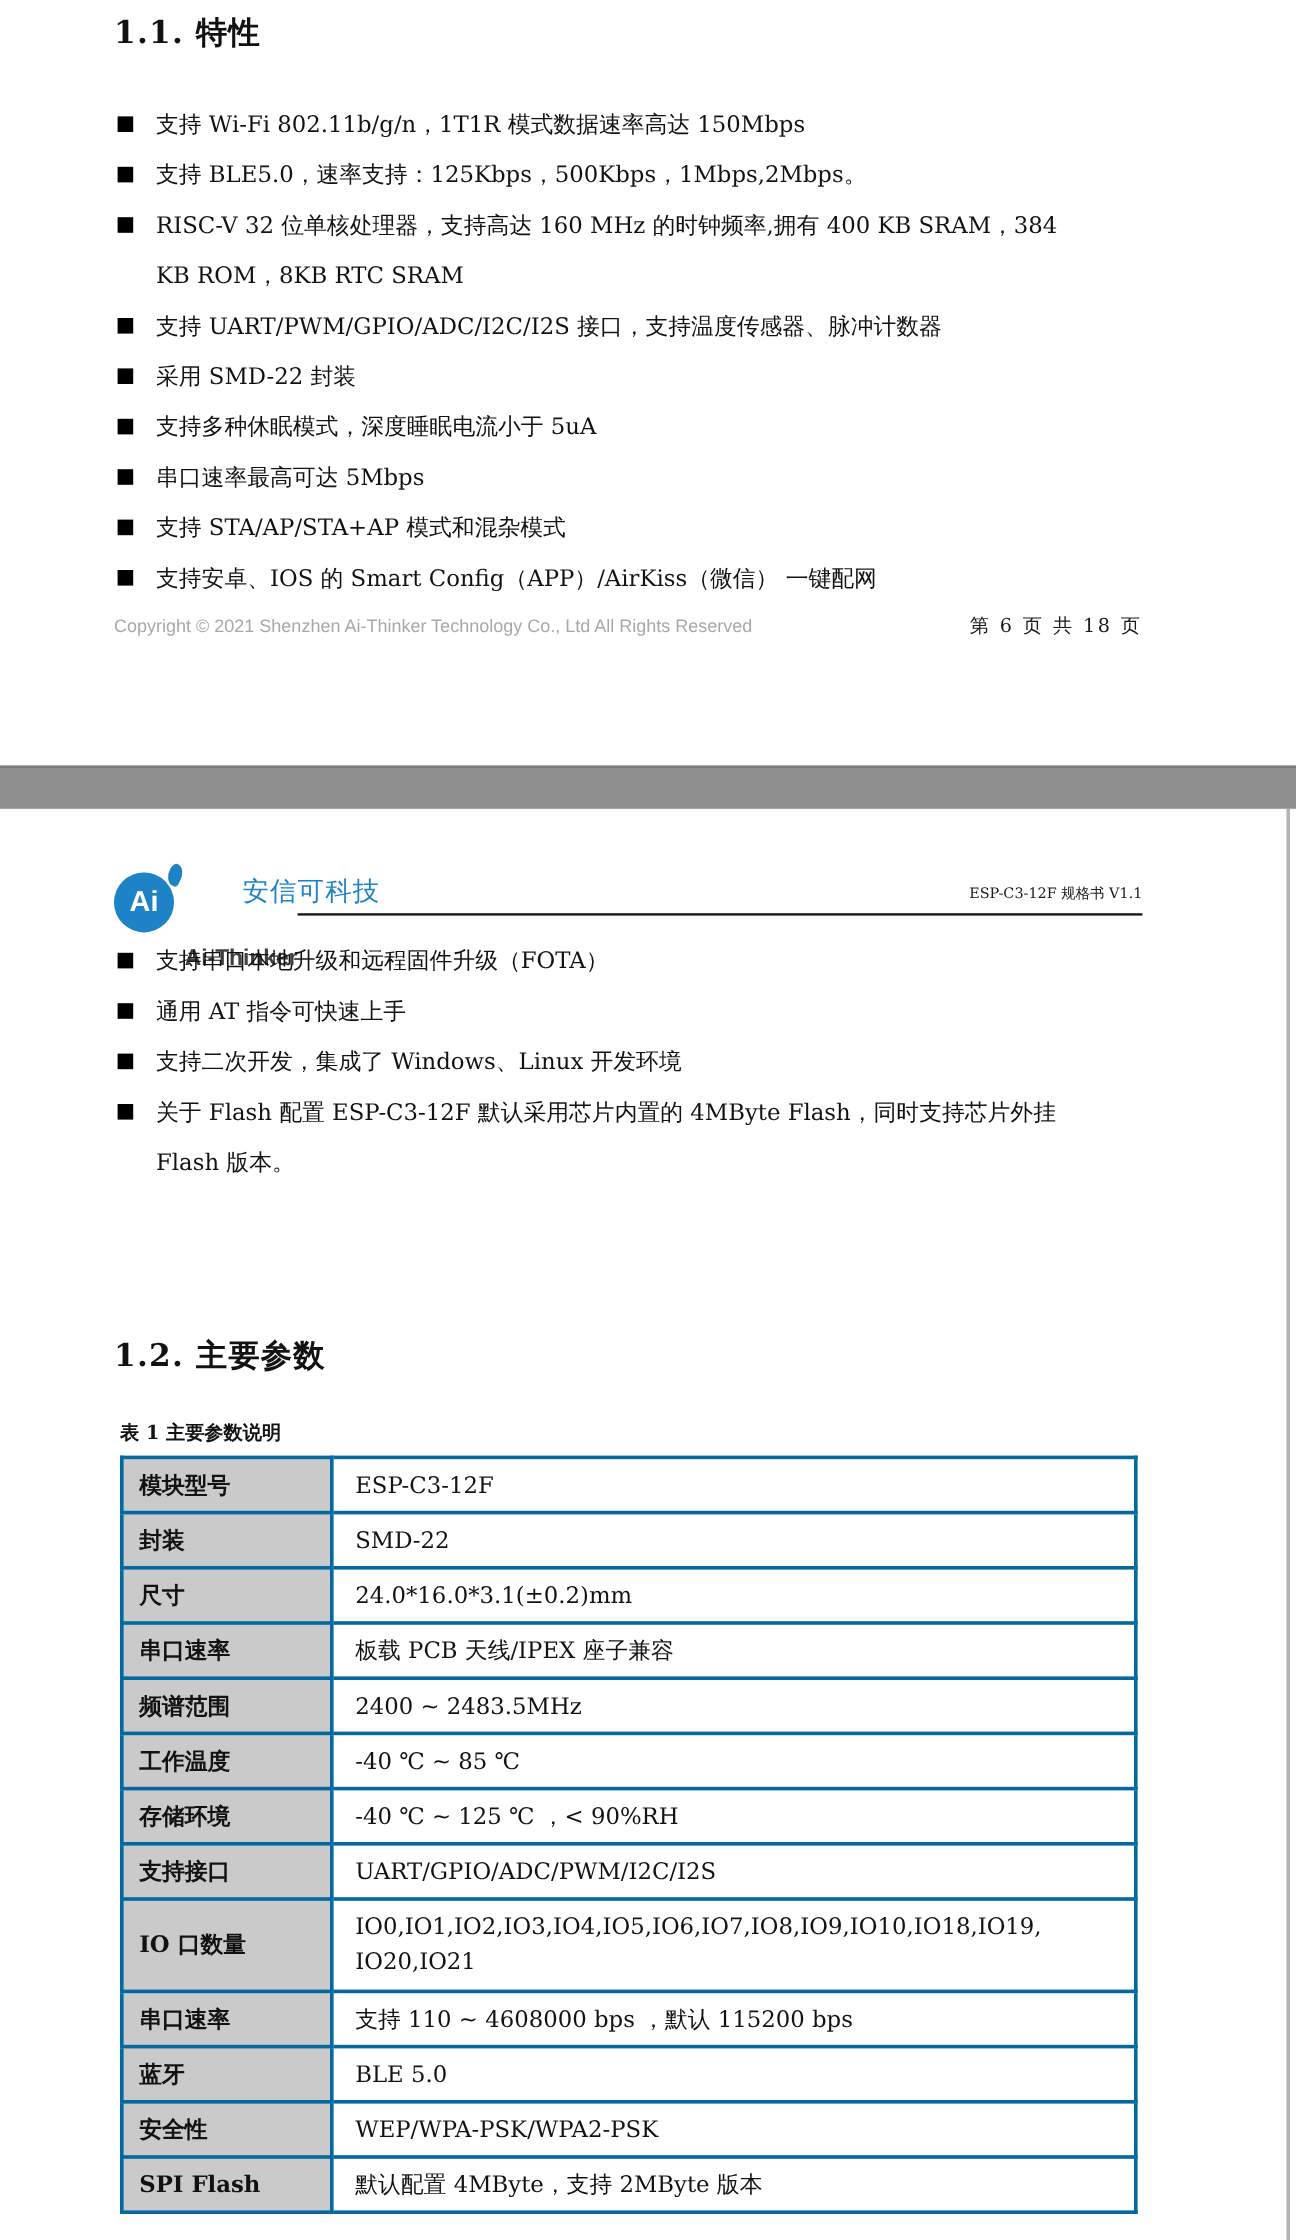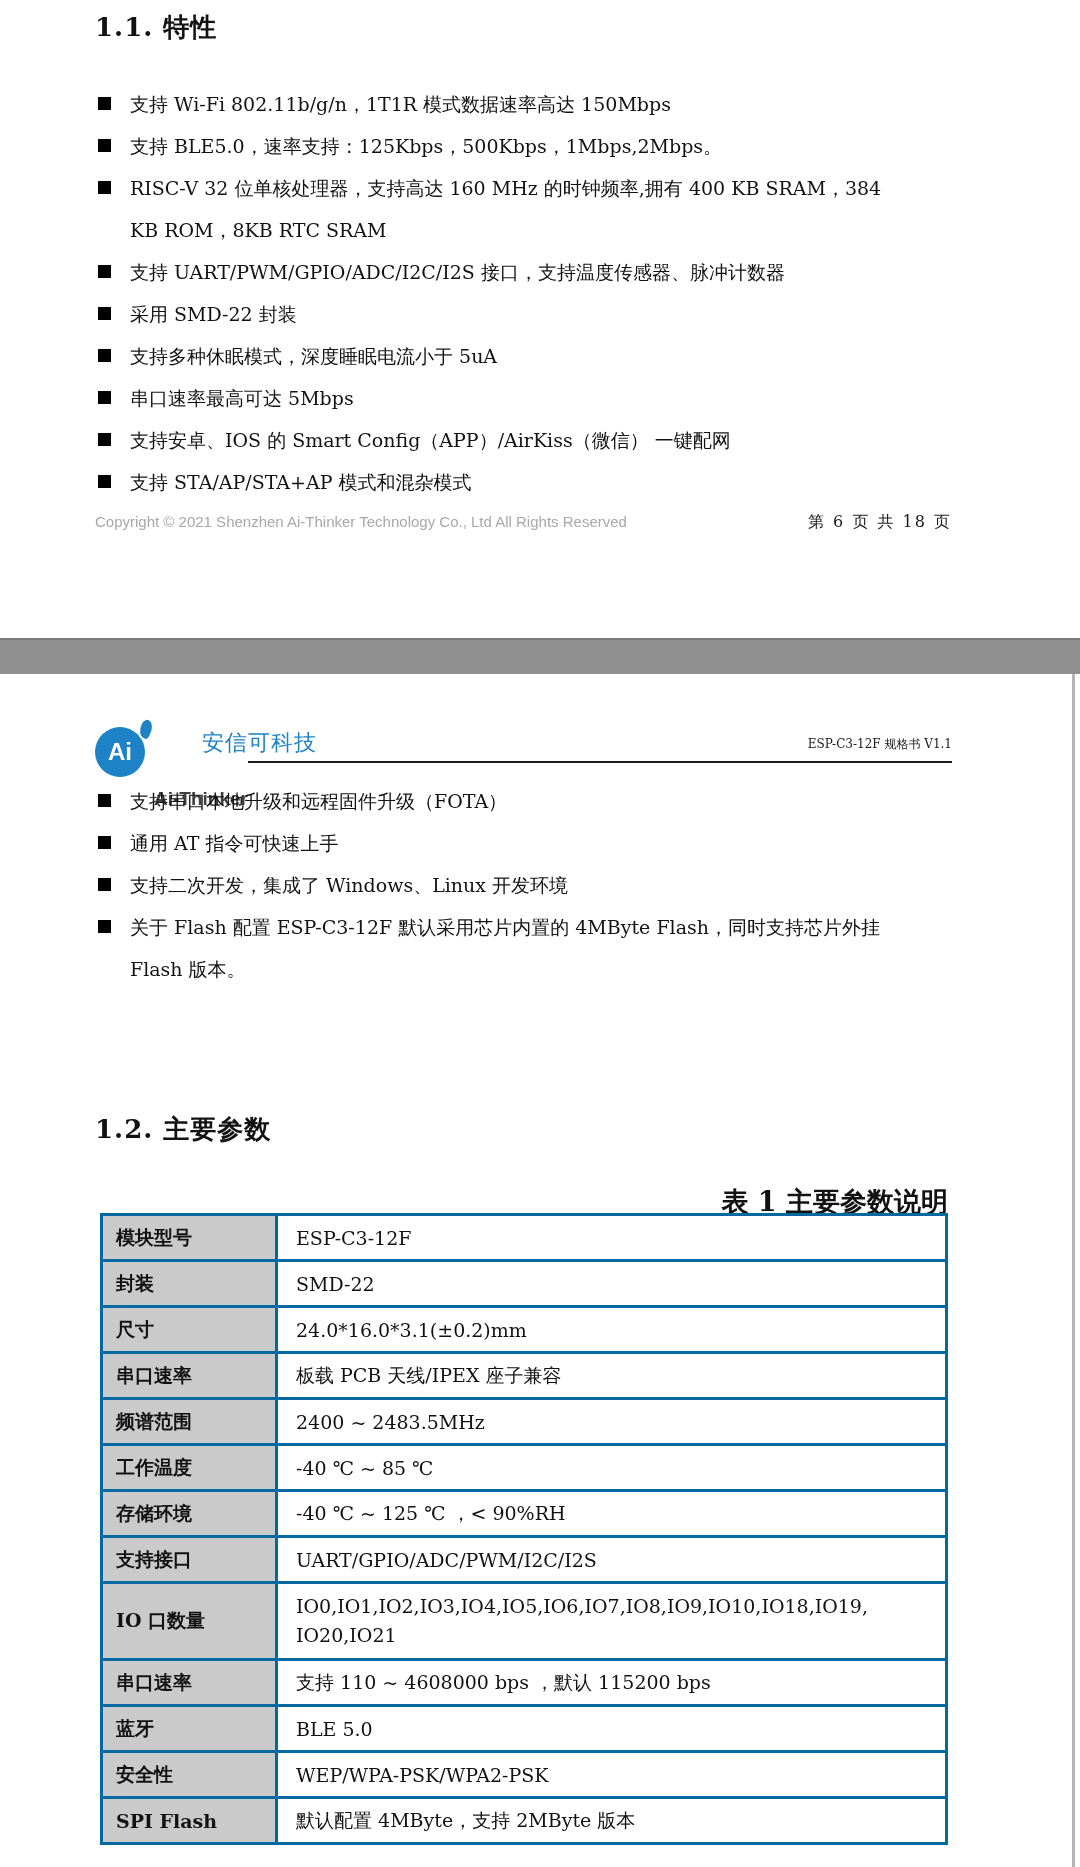--- a/index.html
+++ b/index.html
@@ -77,21 +77,21 @@
     text-align:right; font-size:12px; color:#1a1a1a;
   }
   .header-rule {
     position:absolute; left:248px; top:761px; width:704px; height:2px;
     background:#1a1a1a;
   }
   #p2-list { top:780px; }
   #p2-title { top:1112px; }
   .table-caption {
     position:absolute; left:100px; top:1184px; width:848px; margin:0;
-    text-align:right; font-size:27px; font-weight:bold;
+    text-align:left; font-size:16px; font-weight:bold;
   }
   
   table.params {
     position:absolute; left:100px; top:1213px; width:848px;
     border-collapse:collapse; table-layout:fixed;
     border:2px solid #6b6b6b;
   }
   table.params td {
     border:3px solid #0369a1; font-size:19px; height:43px;
     padding:0 0 0 18px; vertical-align:middle;
@@ -109,22 +109,22 @@
 
 <ul id="p1-list" class="feature-list">
   <li><span class="sq"></span><span>支持 Wi-Fi 802.11b/g/n，1T1R 模式数据速率高达 150Mbps</span></li>
   <li><span class="sq"></span><span>支持 BLE5.0，速率支持：125Kbps，500Kbps，1Mbps,2Mbps。</span></li>
   <li><span class="sq"></span><span>RISC-V 32 位单核处理器，支持高达 160 MHz 的时钟频率,拥有 400 KB SRAM，384</span></li>
   <li class="cont"><span>KB ROM，8KB RTC SRAM</span></li>
   <li><span class="sq"></span><span>支持 UART/PWM/GPIO/ADC/I2C/I2S 接口，支持温度传感器、脉冲计数器</span></li>
   <li><span class="sq"></span><span>采用 SMD-22 封装</span></li>
   <li><span class="sq"></span><span>支持多种休眠模式，深度睡眠电流小于 5uA</span></li>
   <li><span class="sq"></span><span>串口速率最高可达 5Mbps</span></li>
+  <li><span class="sq"></span><span>支持 STA/AP/STA+AP 模式和混杂模式</span></li>
   <li><span class="sq"></span><span>支持安卓、IOS 的 Smart Config（APP）/AirKiss（微信） 一键配网</span></li>
-  <li><span class="sq"></span><span>支持 STA/AP/STA+AP 模式和混杂模式</span></li>
 </ul>
 
 <div class="footer-row">
   <span class="copyright">Copyright © 2021  Shenzhen Ai-Thinker Technology Co., Ltd All Rights Reserved</span>
   <span class="page-info">第 6 页 共 18 页</span>
 </div>
 
 <div class="page-separator"></div>
 <div class="page-edge-right"></div>
 

